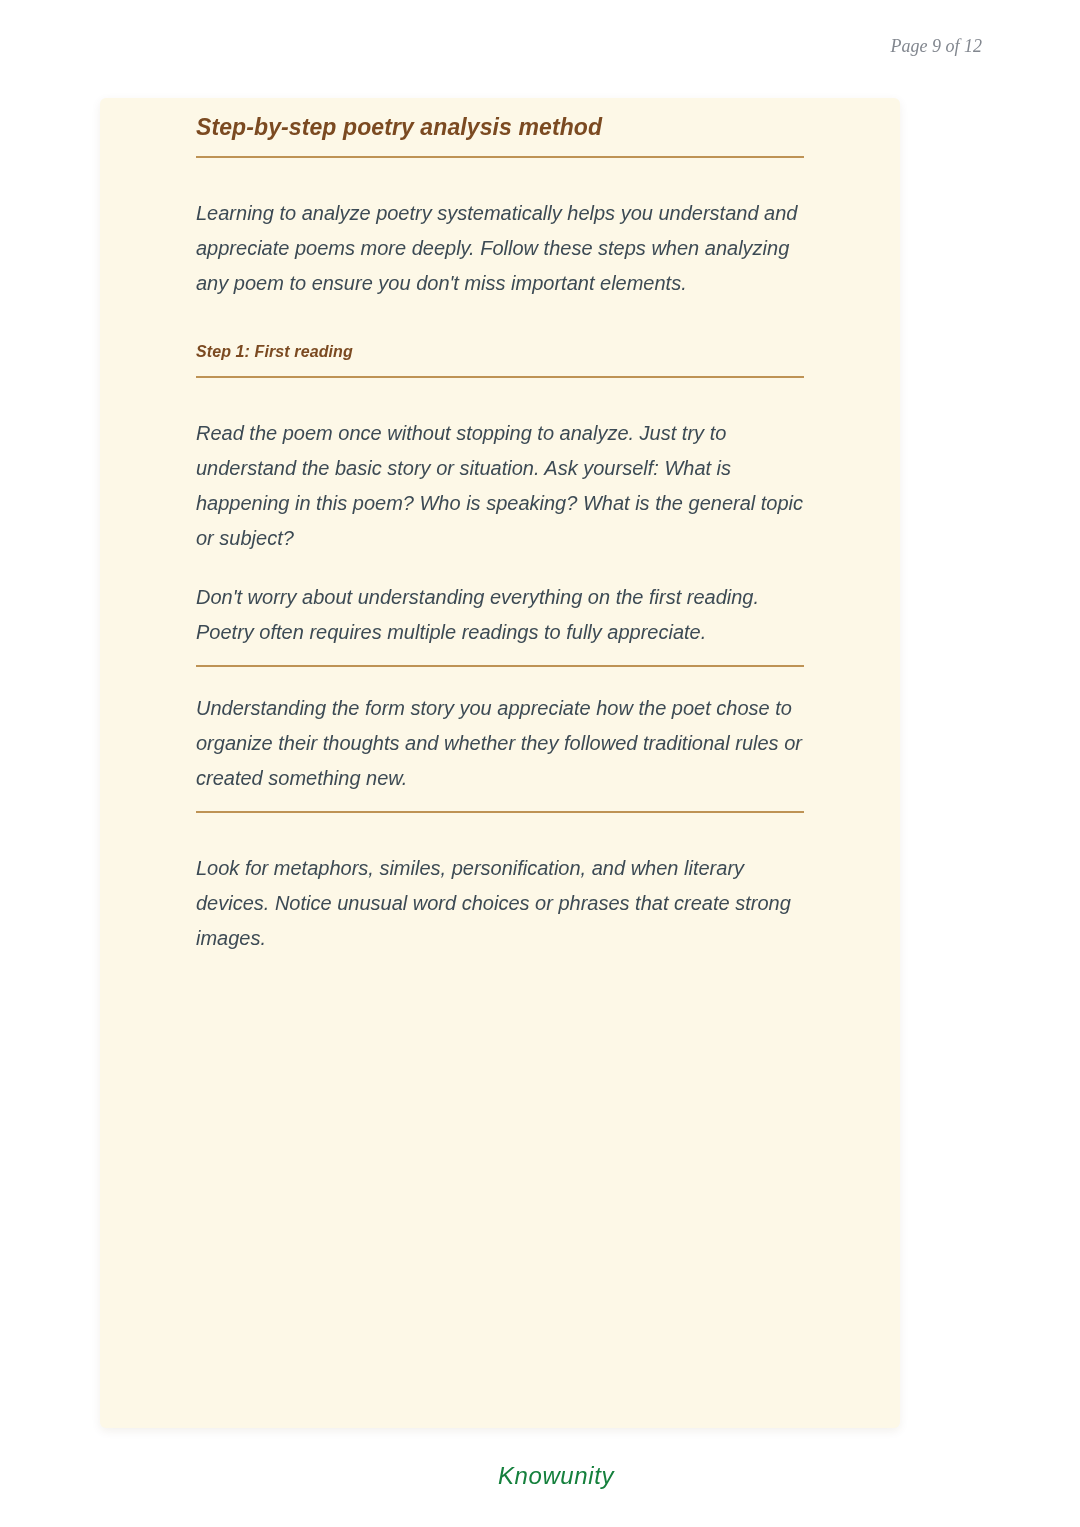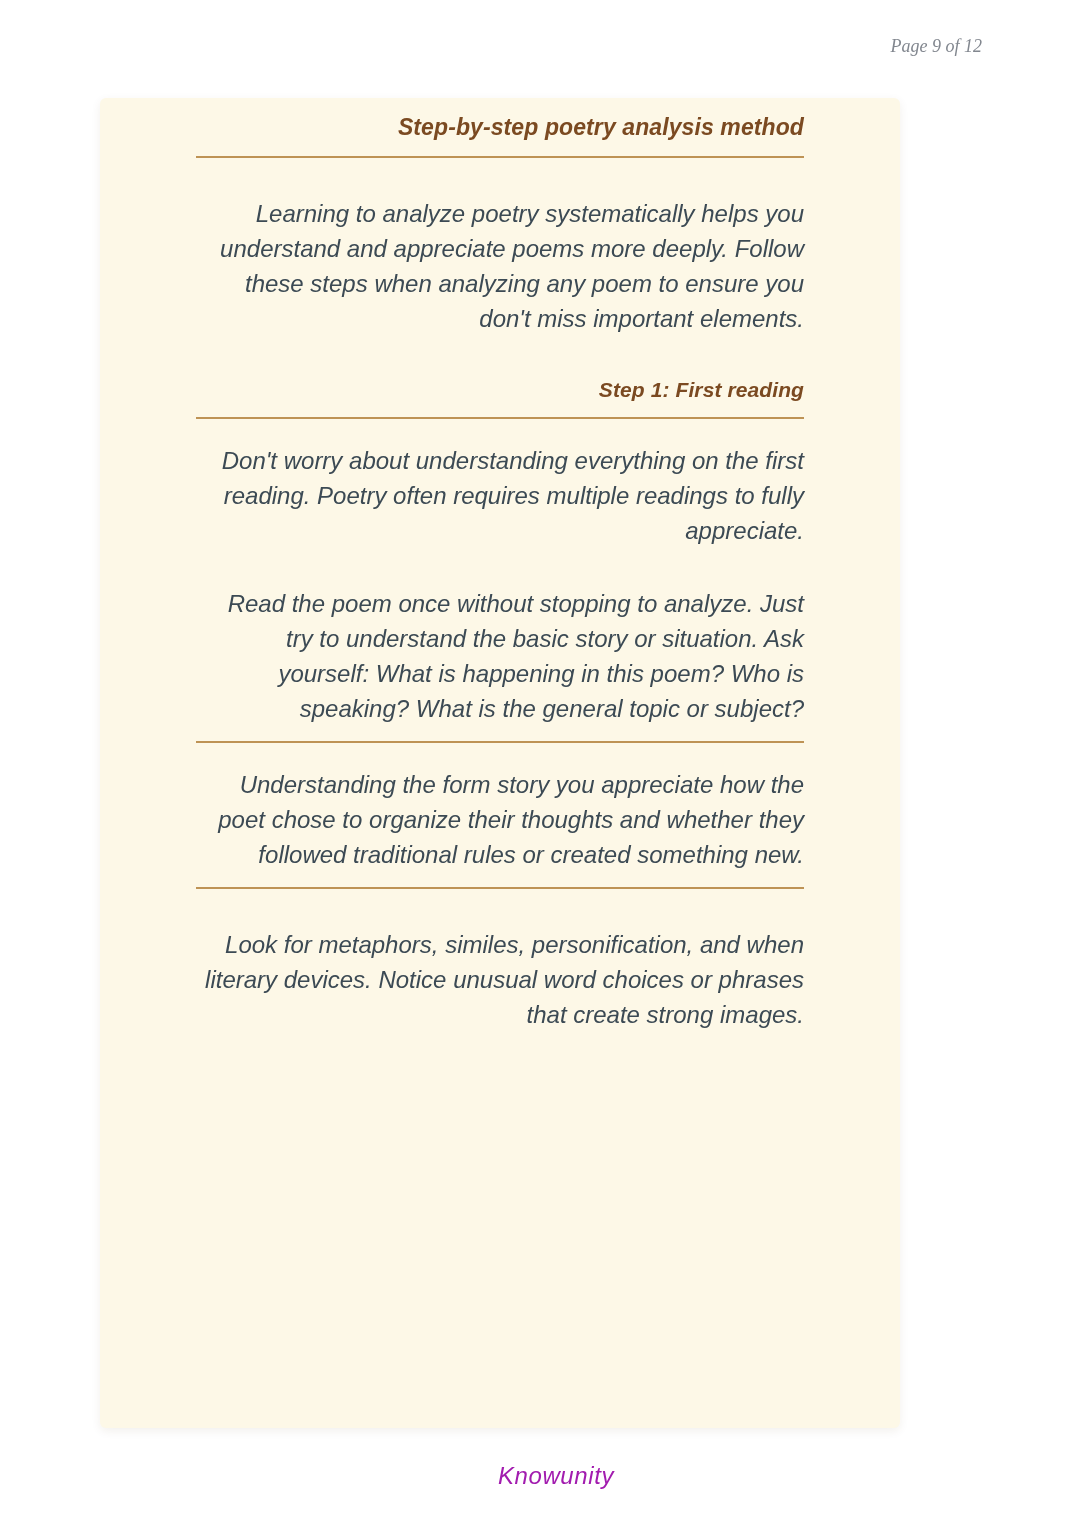--- a/index.html
+++ b/index.html
@@ -29,60 +29,59 @@
     left: 100px;
     top: 98px;
     width: 800px;
     height: 1330px;
     box-sizing: border-box;
     background: #FDF8E7;
     border-radius: 6px;
     box-shadow: 0 3px 10px rgba(90, 70, 20, 0.08);
     padding: 16px 96px 0 96px;
     overflow: hidden;
-    text-align: right;
   }
   .doc-title {
     margin: 0;
     font-size: 23px;
     font-weight: 700;
     color: #7B4A21;
     letter-spacing: 0.1px;
   }
   .rule {
     border: none;
     border-top: 2px solid #BE9355;
     margin: 15px 0 0 0;
     height: 0;
   }
   .section-heading {
     margin: 42px 0 0 0;
-    font-size: 21px;
+    font-size: 16px;
     font-weight: 700;
     color: #7B4A21;
     letter-spacing: 0.1px;
   }
   .para {
     margin: 24px 0 0 0;
-    font-size: 24px;
+    font-size: 20px;
     line-height: 35px;
     color: #3C4A54;
     max-width: 692px;
   }
   .para.lead {
     margin-top: 38px;
   }
   .footer-brand {
     position: absolute;
     left: 0;
     right: 0;
     top: 1462px;
     text-align: center;
     font-size: 24px;
-    color: #a21caf;
+    color: #15803d;
     letter-spacing: 0.6px;
     padding-left: 32px;
   }
 </style>
 </head>
 <body>
 
 <div class="page">
 
   <div class="page-indicator">Page 9 of 12</div>
@@ -90,22 +89,22 @@
   <div class="card">
     <h1 class="doc-title">Step-by-step poetry analysis method</h1>
     <hr class="rule">
 
     <p class="para lead">Learning to analyze poetry systematically helps you understand and appreciate poems more deeply. Follow these steps when analyzing any poem to ensure you don't miss important elements.</p>
 
     <div id="sections">
   <section>
     <h2 class="section-heading">Step 1: First reading</h2>
     <hr class="rule">
-  <p class="para">Don't worry about understanding everything on the first reading. Poetry often requires multiple readings to fully appreciate.</p>
-          <p class="para lead">Read the poem once without stopping to analyze. Just try to understand the basic story or situation. Ask yourself: What is happening in this poem? Who is speaking? What is the general topic or subject?</p>
+  <p class="para lead">Read the poem once without stopping to analyze. Just try to understand the basic story or situation. Ask yourself: What is happening in this poem? Who is speaking? What is the general topic or subject?</p>
+          <p class="para">Don't worry about understanding everything on the first reading. Poetry often requires multiple readings to fully appreciate.</p>
         </section>
 
   <section>
     <hr class="rule">
           <p class="para">Understanding the form story you appreciate how the poet chose to organize their thoughts and whether they followed traditional rules or created something new.</p>
         </section>
 
   <section>
     <hr class="rule">
   <p class="para lead">Look for metaphors, similes, personification, and when literary devices. Notice unusual word choices or phrases that create strong images.</p>

